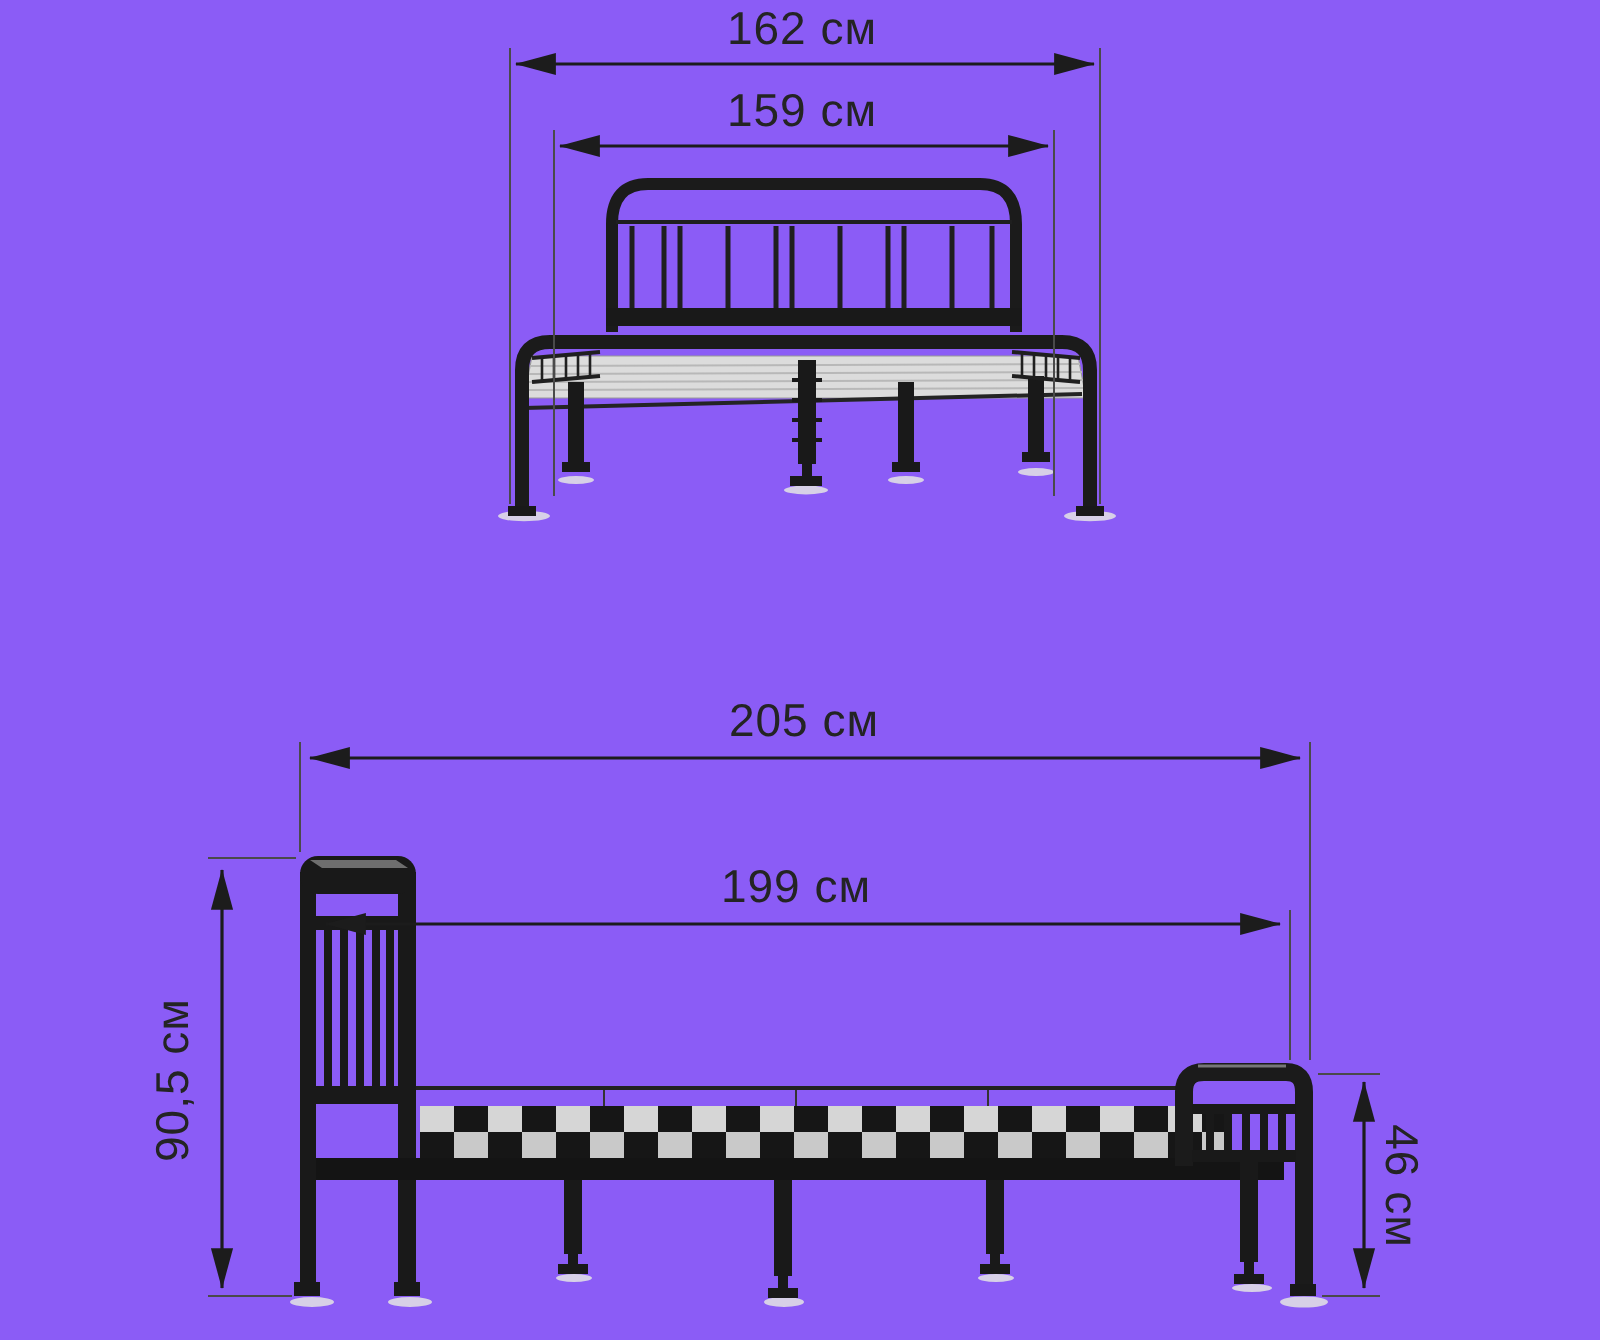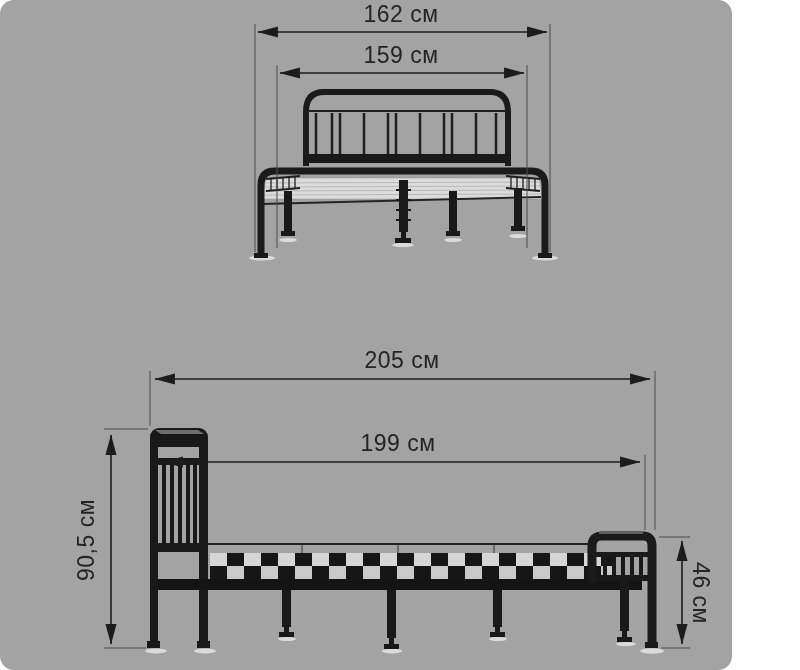--- a/index.html
+++ b/index.html
@@ -1,17 +1,17 @@
 <!DOCTYPE html>
 <html><head>
 <meta charset="utf-8">
 <style>
   html,body{margin:0;padding:0;background:#ffffff;}
-  .canvas{position:relative;width:732px;height:670px;background:#a3a3a3;overflow:hidden;
-          font-family:"Liberation Sans",sans-serif;border-radius:14px;}
+  .canvas{position:relative;width:800px;height:670px;background:#8b5cf6;overflow:hidden;
+          font-family:"Liberation Sans",sans-serif;}
   svg{display:block;}
   .dim{stroke:#1c1c1c;stroke-width:1.6;fill:none;}
   .ext{stroke:#4a4a4a;stroke-width:1;fill:none;}
   .dimtxt{font-family:"Liberation Sans",sans-serif;font-size:23px;fill:#242424;
           letter-spacing:0.5px;text-anchor:middle;}
   .dark{fill:#191919;}
   .tube{stroke:#1b1b1b;fill:none;}
   .slat{stroke:#1f1f1f;}
   .hl{stroke:#777777;stroke-width:1.5;fill:none;}
   .shadow{fill:#e4e4e4;opacity:.85;}

